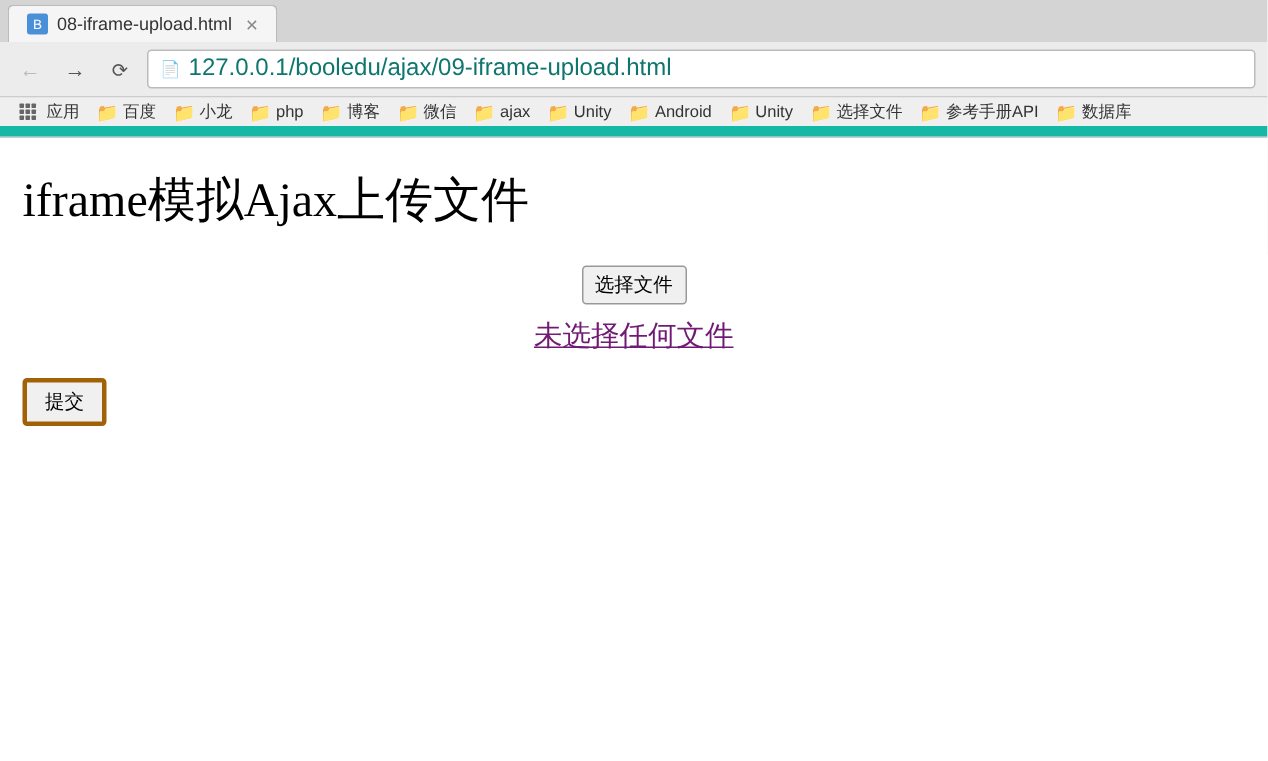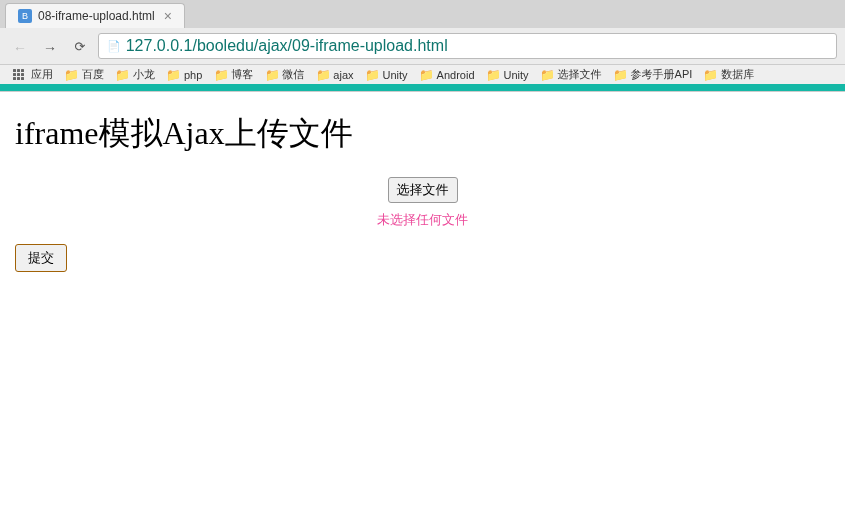--- a/index.html
+++ b/index.html
@@ -182,29 +182,30 @@
       padding: 3px 8px;
       background: #f0f0f0;
       border: 1px solid #999;
       border-radius: 3px;
       font-size: 13px;
       cursor: pointer;
       font-family: SimSun, sans-serif;
     }
 
     .no-file-text {
-      font-size: 13px;
-      color: #ec4899;
+      font-size: 19px;
+      color: #701a75;
       font-family: SimSun, sans-serif;
+      text-decoration: underline;
     }
 
     .submit-btn {
       padding: 4px 12px;
       background: #f0f0f0;
-      border: 1px solid #a16207;
+      border: 3px solid #a16207;
       border-radius: 3px;
       font-size: 13px;
       cursor: pointer;
       font-family: SimSun, sans-serif;
     }
 
     
     .apps-icon {
       display: grid;
       grid-template-columns: repeat(3, 3px);

